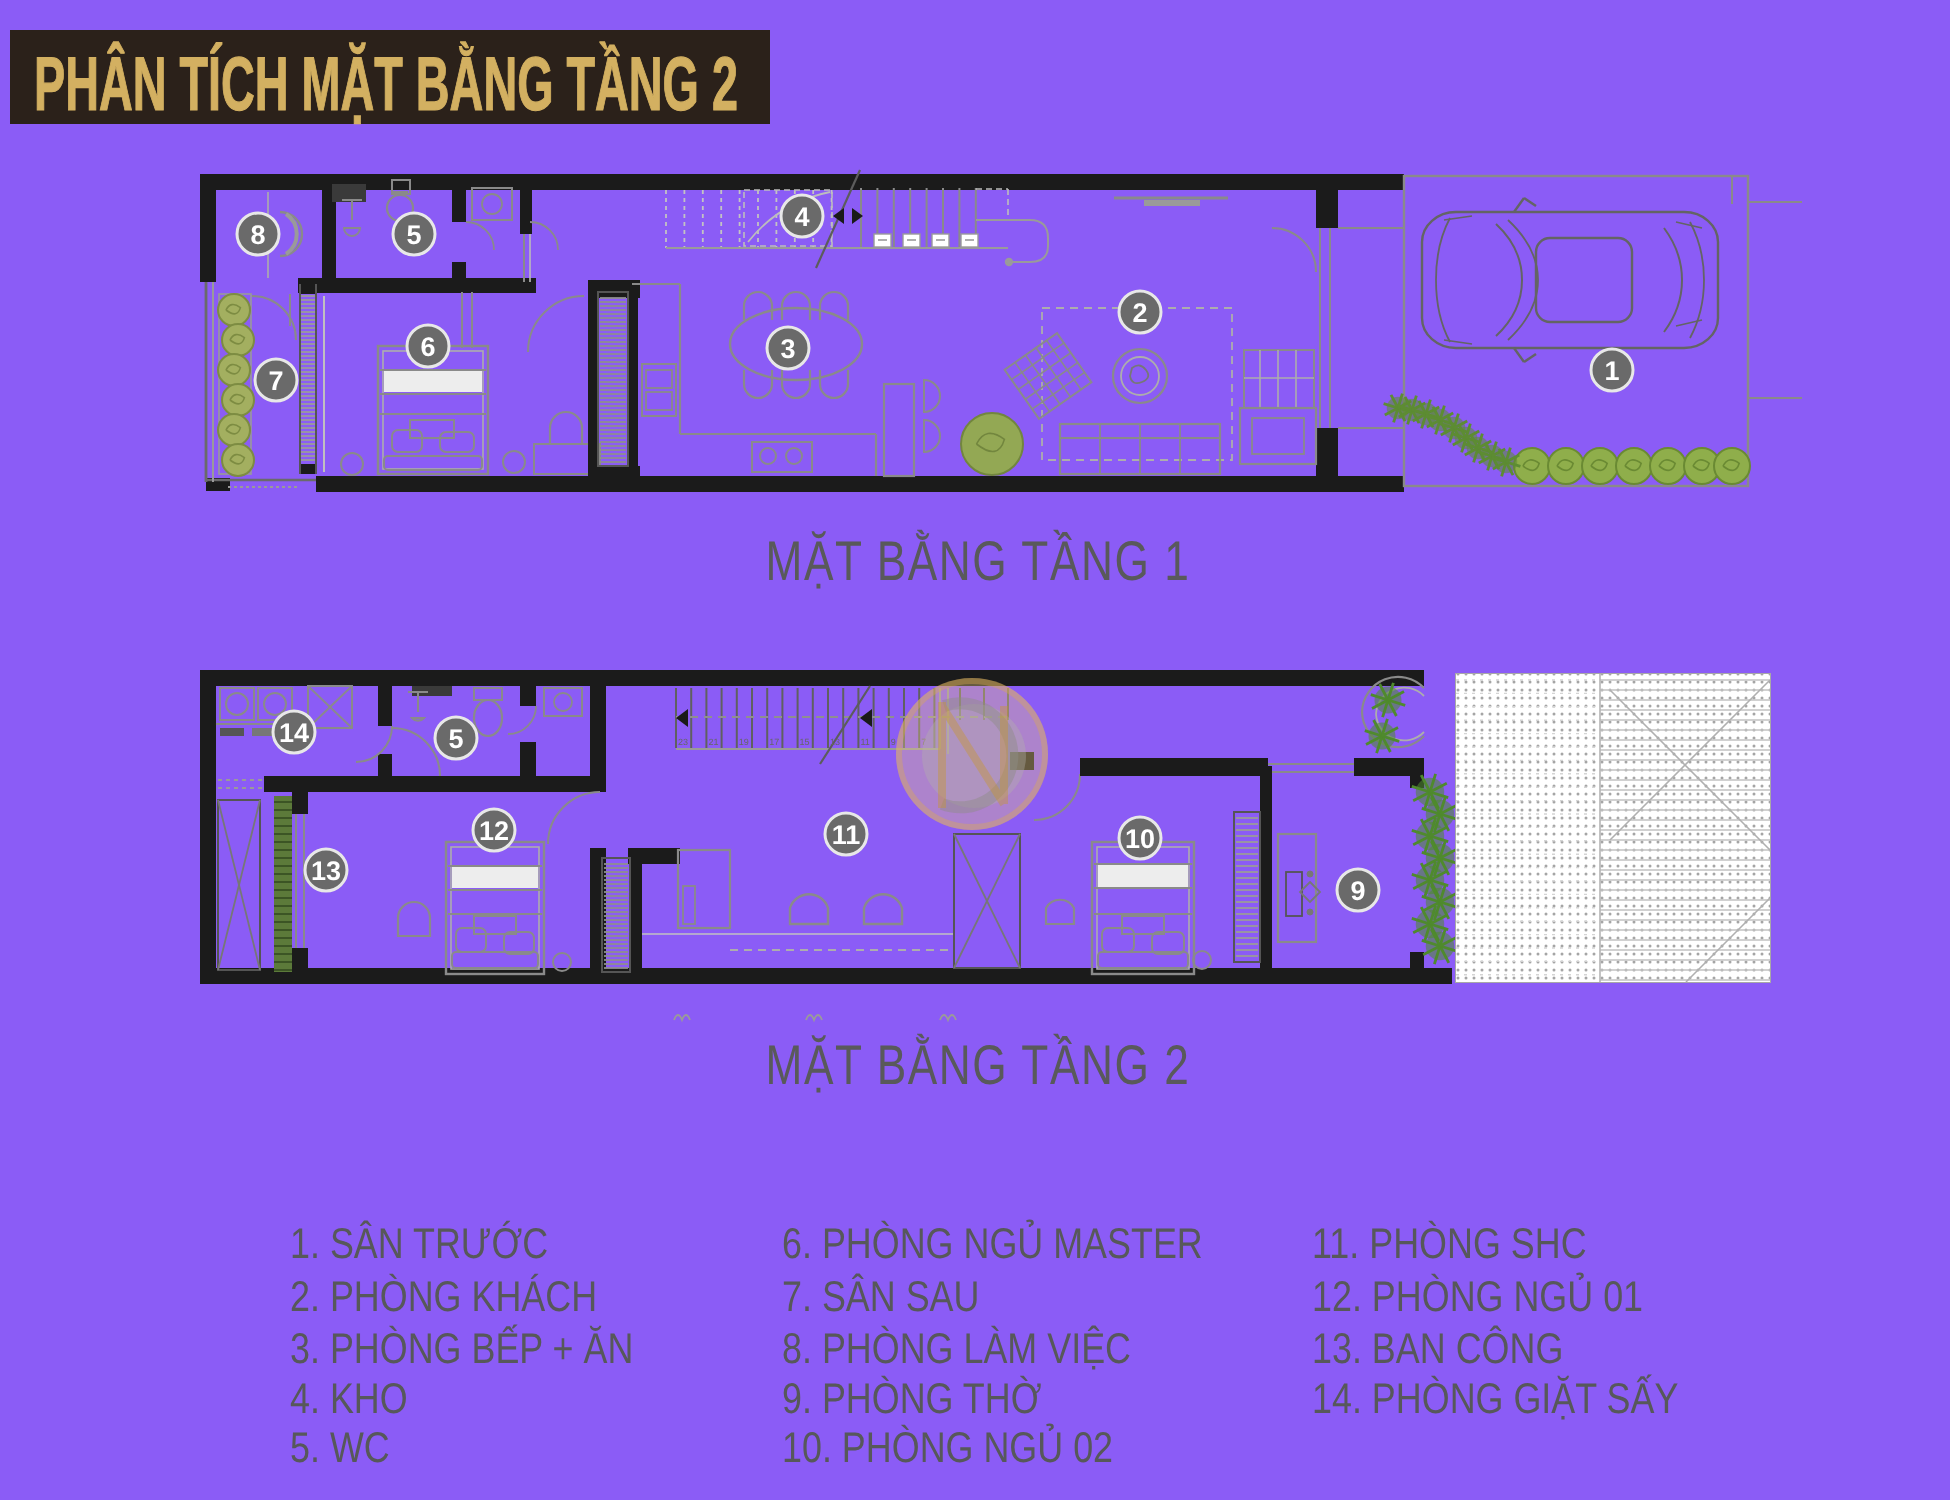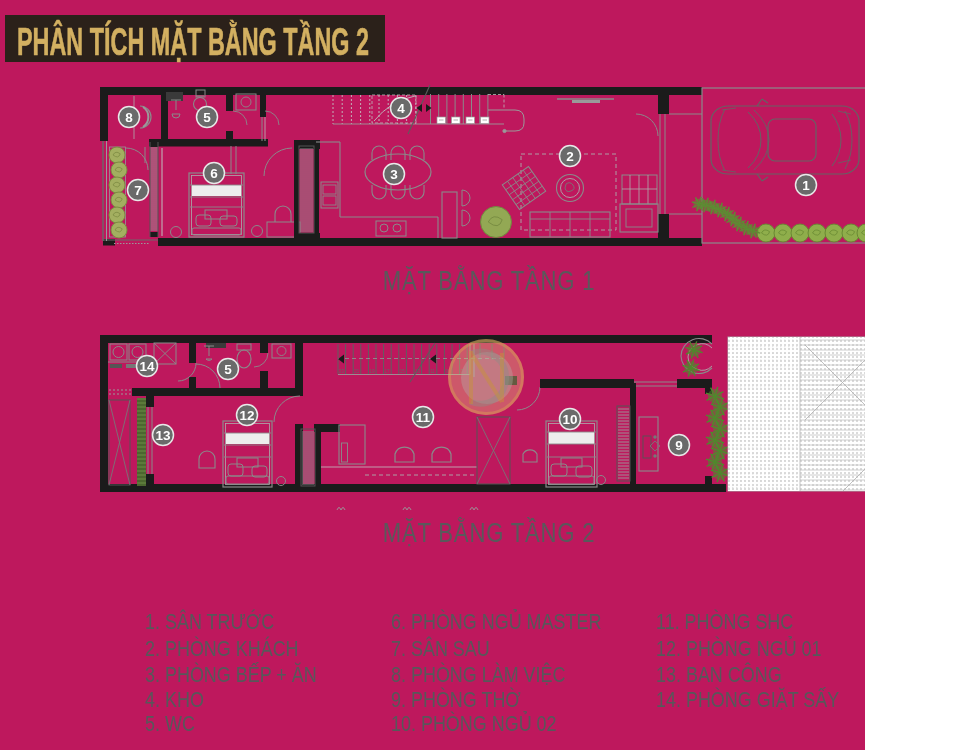--- a/index.html
+++ b/index.html
@@ -1,15 +1,15 @@
 <!DOCTYPE html>
 <html><head><meta charset="utf-8">
 <style>
 html,body{margin:0;padding:0;background:#ffffff;}
-#page{position:relative;width:865px;height:750px;background:#be185d;overflow:hidden;}
+#page{position:relative;width:975px;height:750px;background:#8b5cf6;overflow:hidden;}
 </style></head><body>
 <div id="page">
 <svg width="975" height="750" viewBox="0 0 975 750">
 <defs>
         <pattern id="dots" width="4" height="4" patternUnits="userSpaceOnUse">
           <rect width="4" height="4" fill="#ffffff"></rect>
           <circle cx="1" cy="1" r="0.75" fill="#a5a5a5"></circle>
         </pattern>
       </defs>
       <rect x="5" y="15" width="380" height="47" fill="#2b211a"></rect>

